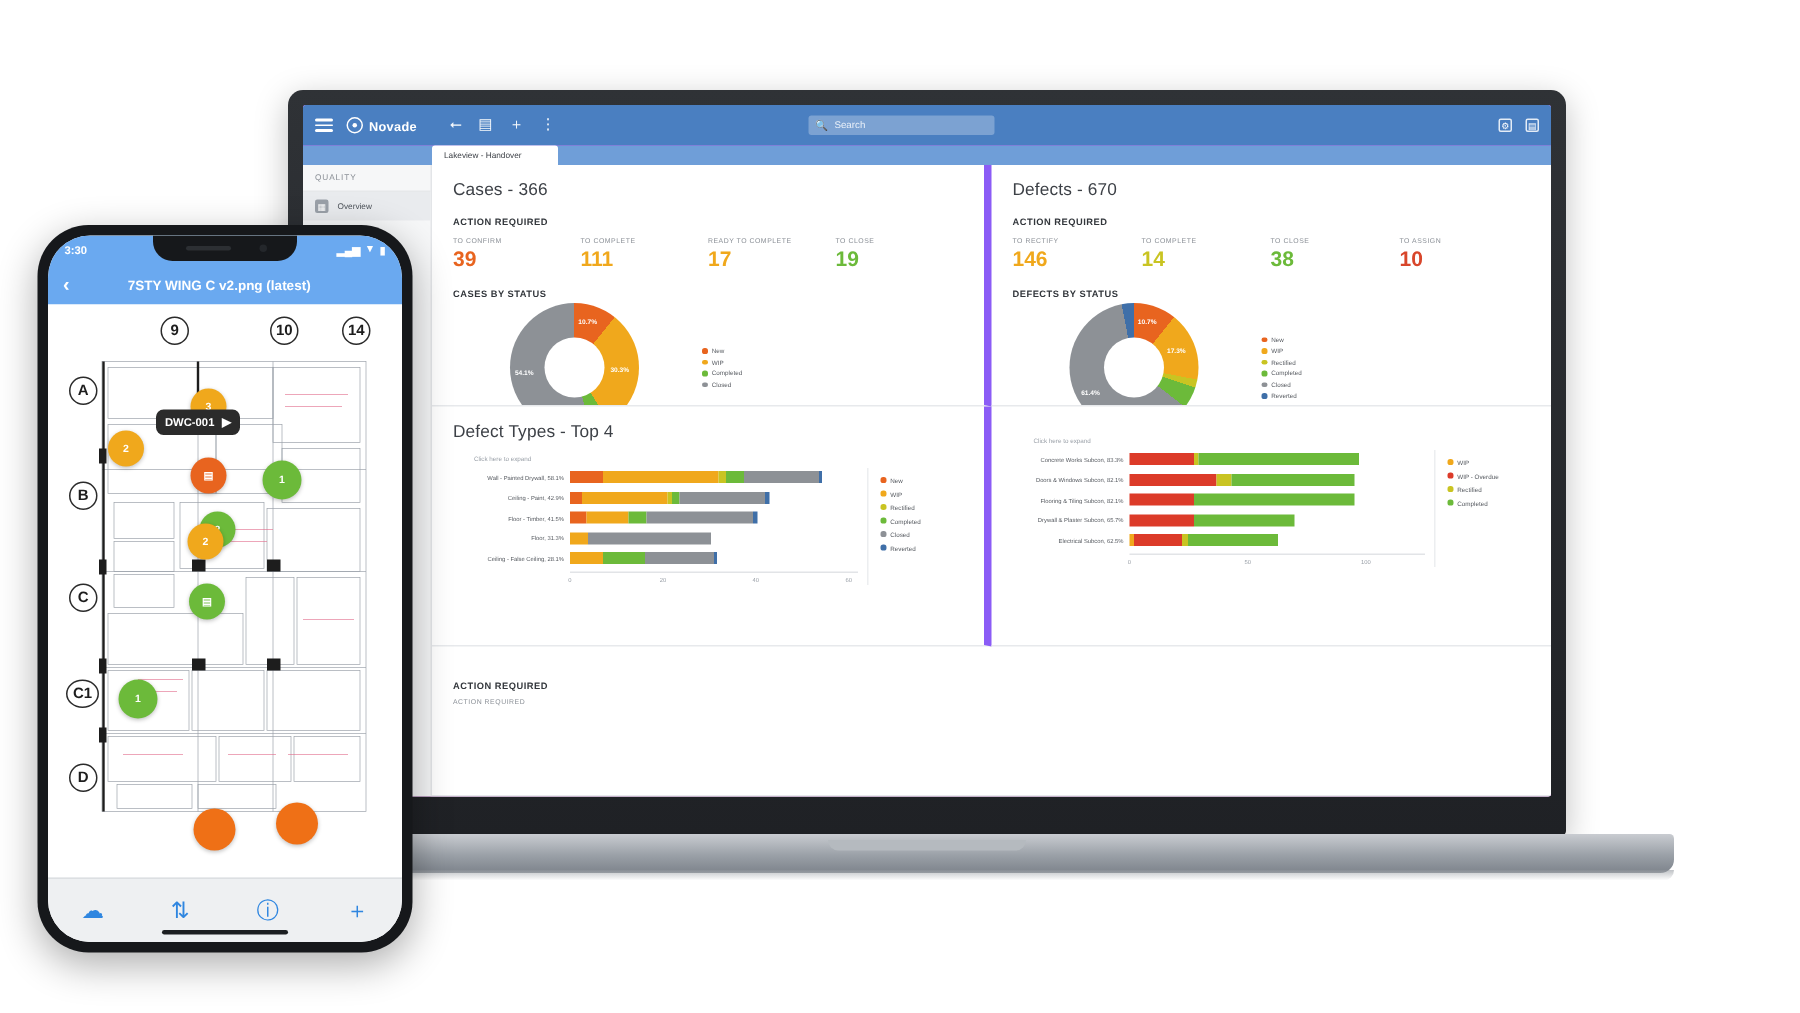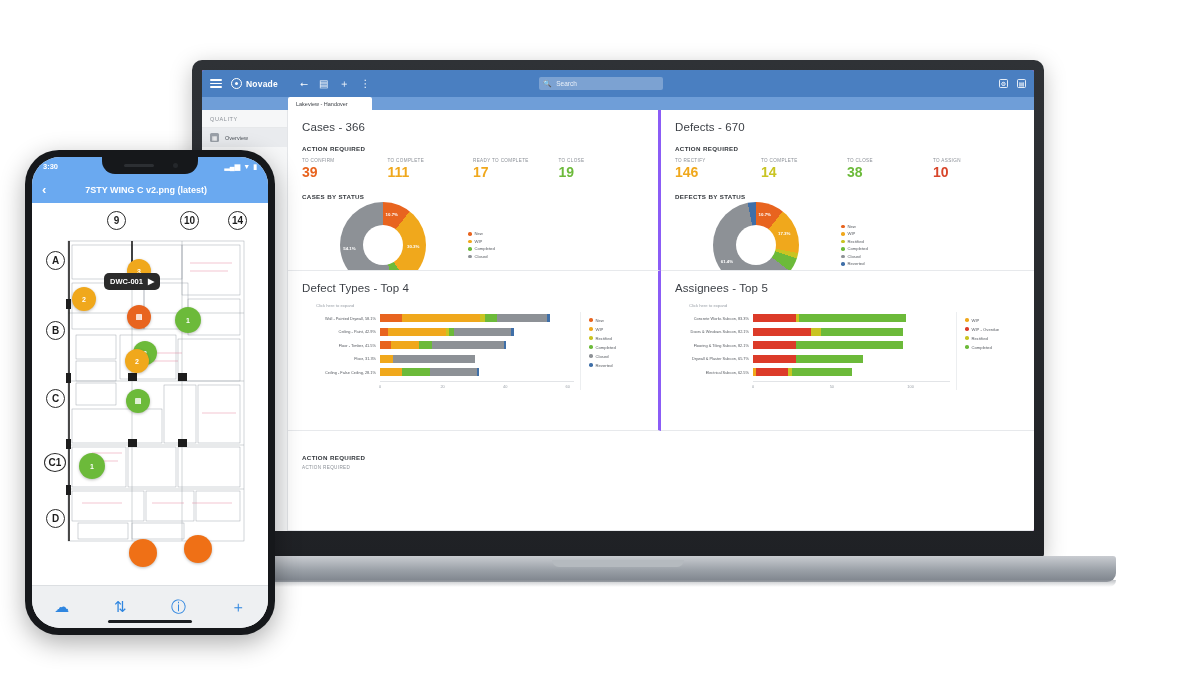--- a/index.html
+++ b/index.html
@@ -71,21 +71,21 @@
   .side-head { font-size:5.5px; letter-spacing:.6px; color:#8b9097; padding:0 8px 5px 8px;
     border-bottom:1px solid #e6e8ea; }
   .side-item { display:flex; align-items:center; gap:6px; padding:5px 8px; font-size:5.5px; color:#4b5158; }
   .side-item.active { background:#e9ebee; }
   .side-ico { width:9px; height:9px; border-radius:1.5px; background:#9aa0a8; color:#fff;
     font-size:6px; display:flex; align-items:center; justify-content:center; }
   .side-ico.fill { background:#4b5158; }
 
   .content { flex:1; background:#ffffff; display:grid;
     grid-template-columns:1fr 1fr; grid-template-rows:1fr 1fr 0.62fr; }
-  .panel { border-right:3px solid #8b5cf6; border-bottom:1px solid #e7e9ec;
+  .panel { border-right:5px solid #8b5cf6; border-bottom:1px solid #e7e9ec;
     padding:11px 14px 6px 14px; overflow:hidden; position:relative; }
   .panel.nr { border-right:none; }
   .panel.span2 { grid-column:1 / span 2; border-right:none; }
   .panel-title { font-size:11.5px; color:#3d4147; font-weight:normal; letter-spacing:.1px; }
   .ar-title { font-size:6.2px; font-weight:bold; color:#33373c; letter-spacing:.35px; margin-top:12px; }
   .kpis { display:flex; gap:0; margin-top:6px; }
   .kpi { width:86px; }
   .kpi-label { font-size:4.6px; color:#8b9097; letter-spacing:.35px; }
   .kpi-val { font-size:14px; font-weight:bold; margin-top:1px; }
   .sect-title { font-size:6.2px; font-weight:bold; color:#33373c; letter-spacing:.35px; margin-top:13px; }
@@ -400,21 +400,20 @@
                       </div>
                       <div class="lg">
                         <span class="dot" style="background:#3f6fa8"></span>
                         <span>Reverted</span>
                       </div>
                     </div>
                 </div>
               </div>
 
               <div class="panel nr">
-                <div class="panel-title">Assignees - Top 5</div>
                 <div class="hint">Click here to expand</div>
                 <div class="barchart">
                   <div class="bars" id="bars3">
                       <div class="barrow">
                         <div class="blabel">Concrete Works Subcon, 83.3%</div>
                         <div class="btrack">
                           <div class="bseg" style="background: rgb(220, 59, 41); width: 21.6%;"></div>
                           <div class="bseg" style="background: rgb(201, 196, 34); width: 1.6%;"></div>
                           <div class="bseg" style="background: rgb(108, 186, 58); width: 54.4%;"></div>
                         </div>

